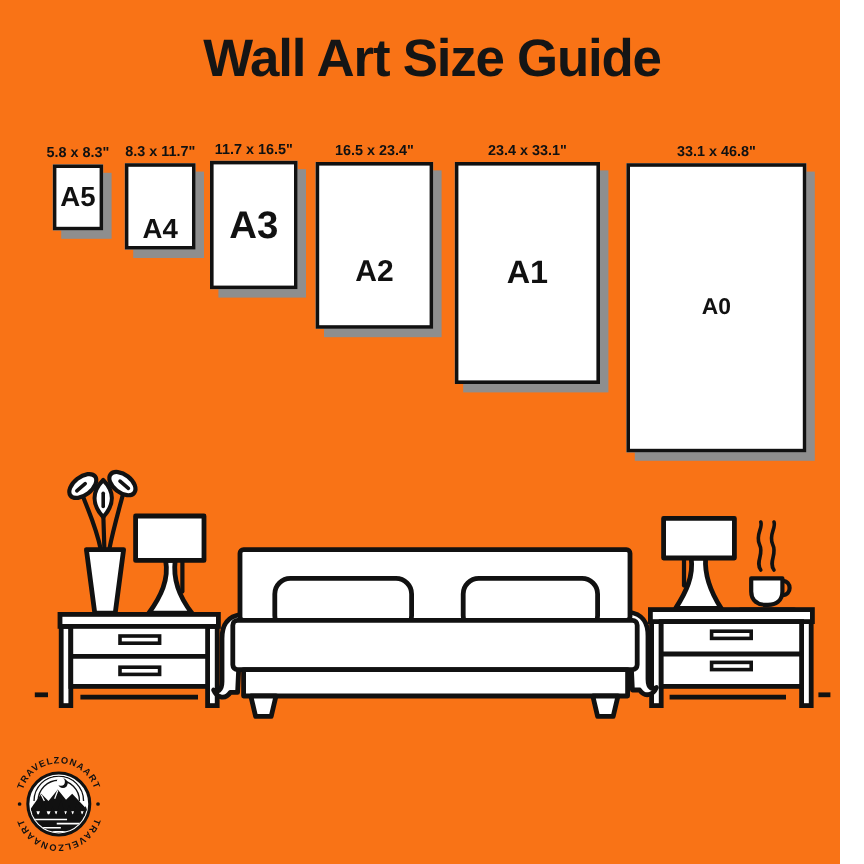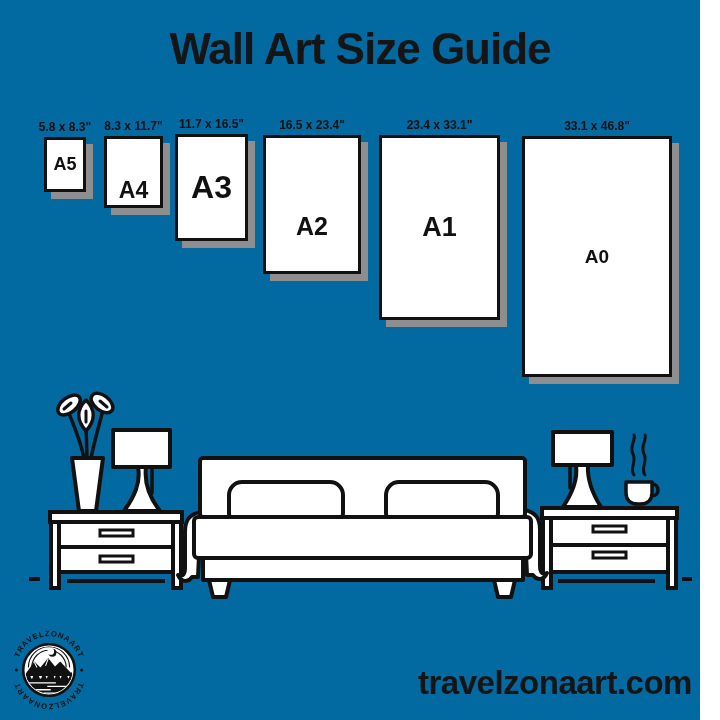--- a/index.html
+++ b/index.html
@@ -1,35 +1,35 @@
 <!DOCTYPE html>
 <html><head>
 <meta charset="utf-8">
 <style>
   html,body{margin:0;padding:0;background:#fff;}
   #stage{
-    position:relative;width:700px;height:720px;background:#0369a1;overflow:hidden;
+    position:relative;width:700px;height:720px;background:#f97316;overflow:hidden;
     font-family:"Liberation Sans","DejaVu Sans",sans-serif;color:#151515;
   }
   
   .title{
     position:absolute;top:24px;left:0;width:720px;text-align:center;
     font-size:44px;font-weight:800;letter-spacing:-1px;color:#151515;
   }
   
   .frame{
     position:absolute;box-sizing:border-box;background:#fff;border:3px solid #111;
     box-shadow:7px 7px 0 #8e8e8e;display:flex;align-items:center;justify-content:center;
   }
   .frame .code{font-weight:bold;color:#111;}
   .frame .dims{
     position:absolute;bottom:calc(100% + 6px);left:50%;transform:translateX(-50%);
     white-space:nowrap;font-size:12px;font-weight:bold;color:#111;letter-spacing:0;
   }
-  .s0{left:44px; top:137px;width:42px; height:55px;}  .s0 .code{font-size:18px;}
+  .s0{left:44px; top:137px;width:42px; height:55px;}  .s0 .code{font-size:23px;}
   .s1{left:104px;top:136px;width:59px; height:72px;}  .s1 .code{font-size:23px;margin-top:37px;}
   .s2{left:175px;top:134px;width:73px; height:107px;} .s2 .code{font-size:32px;}
   .s3{left:263px;top:135px;width:98px; height:139px;} .s3 .code{font-size:25px;margin-top:44px;}
   .s4{left:379px;top:135px;width:121px;height:185px;} .s4 .code{font-size:27px;}
   .s5{left:522px;top:136px;width:150px;height:241px;} .s5 .code{font-size:19px;}
   
   .scene{position:absolute;left:0;top:380px;width:720px;height:230px;}
   
   .logo{position:absolute;left:6px;top:627px;width:86px;height:86px;}
   .logo text{font-family:"Liberation Sans","DejaVu Sans",sans-serif;}
@@ -169,15 +169,14 @@
       <circle cx="54" cy="30" r="4.6" fill="#111"></circle>
       <circle cx="52" cy="28.4" r="3.9" fill="#fff"></circle>
       <path d="M21,57 L33,40 L40,47 L49,36 L57,46 L63,40 L79,57 Z" fill="#111"></path>
       <path d="M33,41 L36,47 M49,37 L46,45" stroke="#fff" stroke-width="1.2"></path>
       <path d="M22,62 L26,50 L30,62 Z M30,62 L35,47 L40,62 Z M40,62 L44,52 L48,62 Z M47,62 L52,46 L57,62 Z M56,62 L60,51 L64,62 Z M63,62 L68,47 L73,62 Z M72,62 L76,52 L80,62 Z" fill="#111"></path>
       <rect x="20" y="60" width="60" height="19" fill="#111"></rect>
       <path d="M24,65 H58 M48,69 H76 M28,73 H52 M44,77 H68" stroke="#fff" stroke-width="1.6"></path>
     </g>
   </svg>
 
-  <div class="website">travelzonaart.com</div>
 
 </div>
 
 </body></html>

